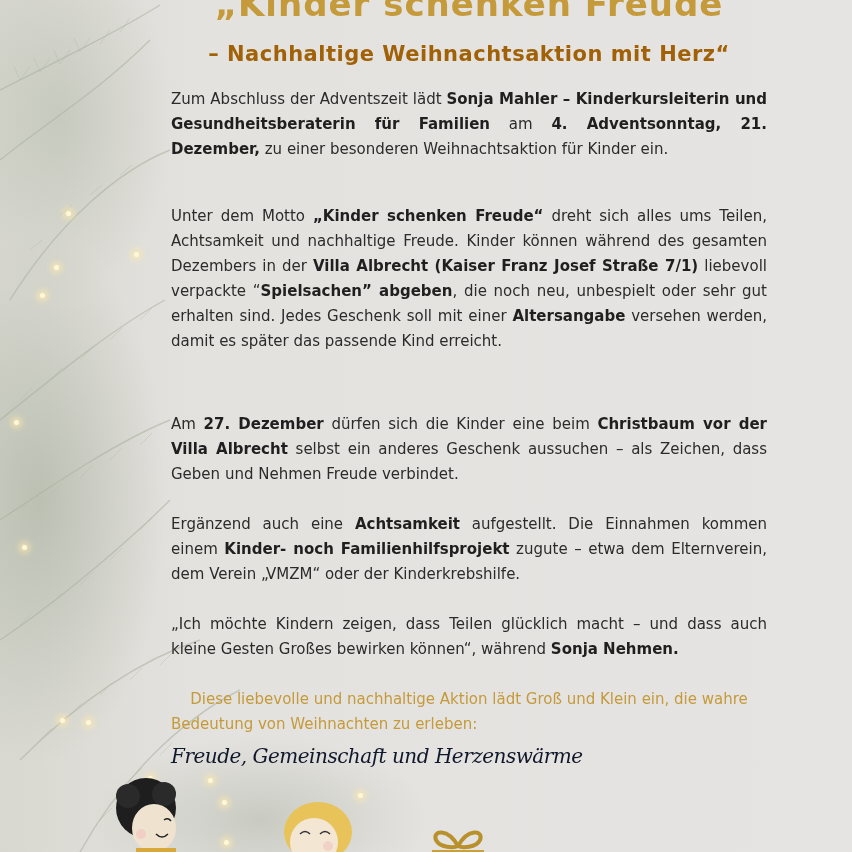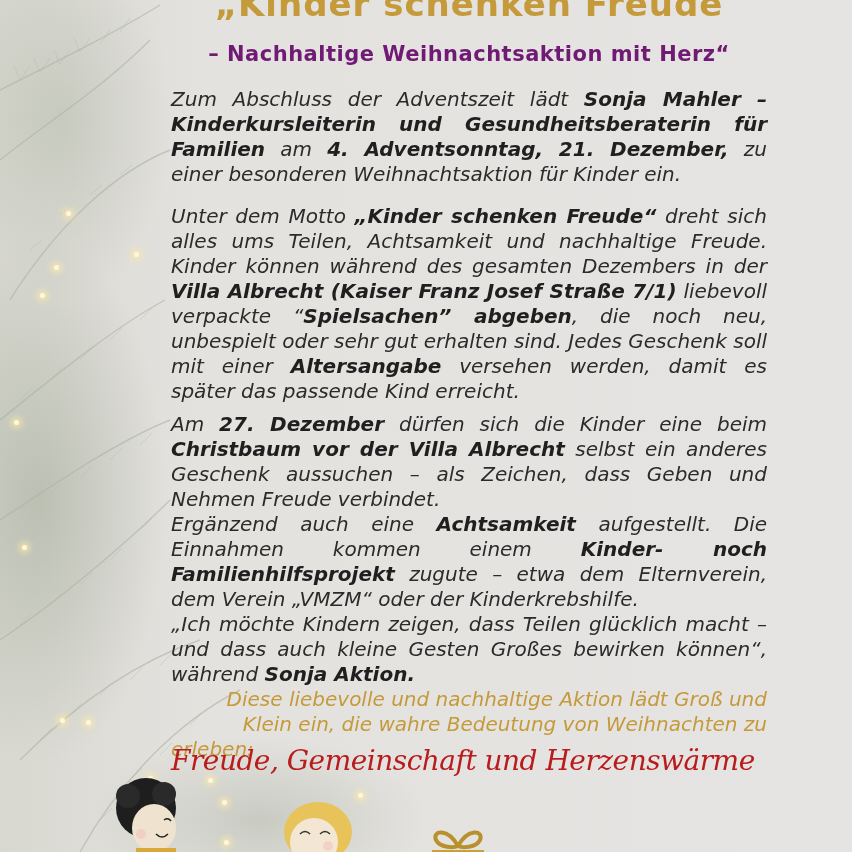--- a/index.html
+++ b/index.html
@@ -22,35 +22,35 @@
       background: #fff7d8; box-shadow: 0 0 6px 3px rgba(255,235,170,0.75);
     }
     .title {
       position: absolute; left: 171px; top: -16px; width: 596px;
       text-align: center; color: #c49a3a;
       font-family: "DejaVu Sans", sans-serif; font-weight: bold;
       font-size: 34px; letter-spacing: 1px; white-space: nowrap;
     }
     .subtitle {
       position: absolute; left: 171px; top: 42px; width: 596px;
-      text-align: center; color: #701a75;
+      text-align: center; color: #a16207;
       font-family: "DejaVu Sans", sans-serif; font-weight: bold;
       font-size: 21px; letter-spacing: 0.5px; white-space: nowrap;
     }
     .para {
       position: absolute; left: 171px; width: 596px;
-      font-size: 20px; line-height: 25px; text-align: justify;
-      text-align-last: left; color: #2b2b2b; font-style: italic;
+      font-size: 15px; line-height: 25px; text-align: justify;
+      text-align-last: left; color: #2b2b2b;
     }
     .para b { font-weight: bold; color: #1f1f1f; }
     .gold { color: #c49a3a; }
     .script {
       position: absolute; left: 171px; top: 744px;
       font-family: "DejaVu Serif", serif; font-style: italic;
-      font-size: 28px; color: #b91c1c; letter-spacing: -0.5px;
+      font-size: 20px; color: #0f172a; letter-spacing: -0.5px;
     }
     .kid { position: absolute; }
   </style>
 </head>
 <body>
 
 <div class="bg"></div>
 
 <svg class="branch" width="260" height="852" style="left:0;top:0" viewBox="0 0 260 852">
   <g stroke="#a9b09e" stroke-width="1.4" fill="none" opacity="0.55">
@@ -102,24 +102,24 @@
 
 <div class="para" style="top:412px">
   <span>Am </span><b>27. Dezember</b><span> dürfen sich die Kinder eine beim </span><b>Christbaum vor der Villa Albrecht</b><span> selbst ein anderes Geschenk aussuchen – als Zeichen, dass Geben und Nehmen Freude verbindet.</span>
 </div>
 
 <div class="para" style="top:512px">
   <span>Ergänzend auch eine </span><b>Achtsamkeit</b><span> aufgestellt. Die Einnahmen kommen einem </span><b>Kinder- noch Familienhilfsprojekt</b><span> zugute – etwa dem Elternverein, dem Verein „VMZM“ oder der Kinderkrebshilfe.</span>
 </div>
 
 <div class="para" style="top:612px">
-  <span>„Ich möchte Kindern zeigen, dass Teilen glücklich macht – und dass auch kleine Gesten Großes bewirken können“, während </span><b>Sonja Aktion.</b>
+  <span>„Ich möchte Kindern zeigen, dass Teilen glücklich macht – und dass auch kleine Gesten Großes bewirken können“, während </span><b>Sonja Nehmen.</b>
 </div>
 
-<div class="para gold" style="top:687px; text-align:right">
+<div class="para gold" style="top:687px; text-align:center">
   <span>Diese liebevolle und nachhaltige Aktion lädt Groß und Klein ein, die wahre Bedeutung von Weihnachten zu erleben:</span>
 </div>
 
 <div class="script">Freude, Gemeinschaft und Herzenswärme</div>
 
 <svg class="kid" width="90" height="80" style="left:108px;top:778px" viewBox="0 0 90 80">
   <circle cx="38" cy="30" r="30" fill="#1e1e1e"></circle>
   <circle cx="20" cy="18" r="12" fill="#2a2a2a"></circle>
   <circle cx="56" cy="16" r="12" fill="#2a2a2a"></circle>
   <ellipse cx="46" cy="50" rx="22" ry="24" fill="#efe3cf"></ellipse>

